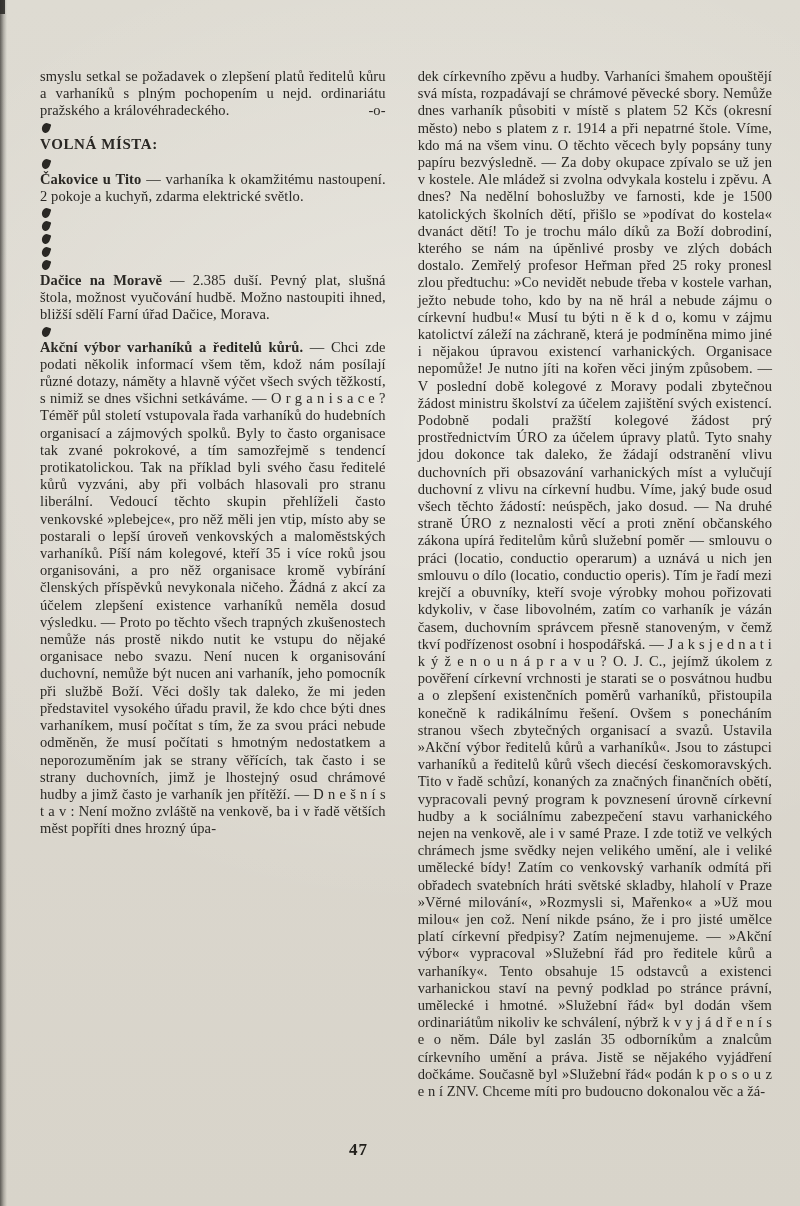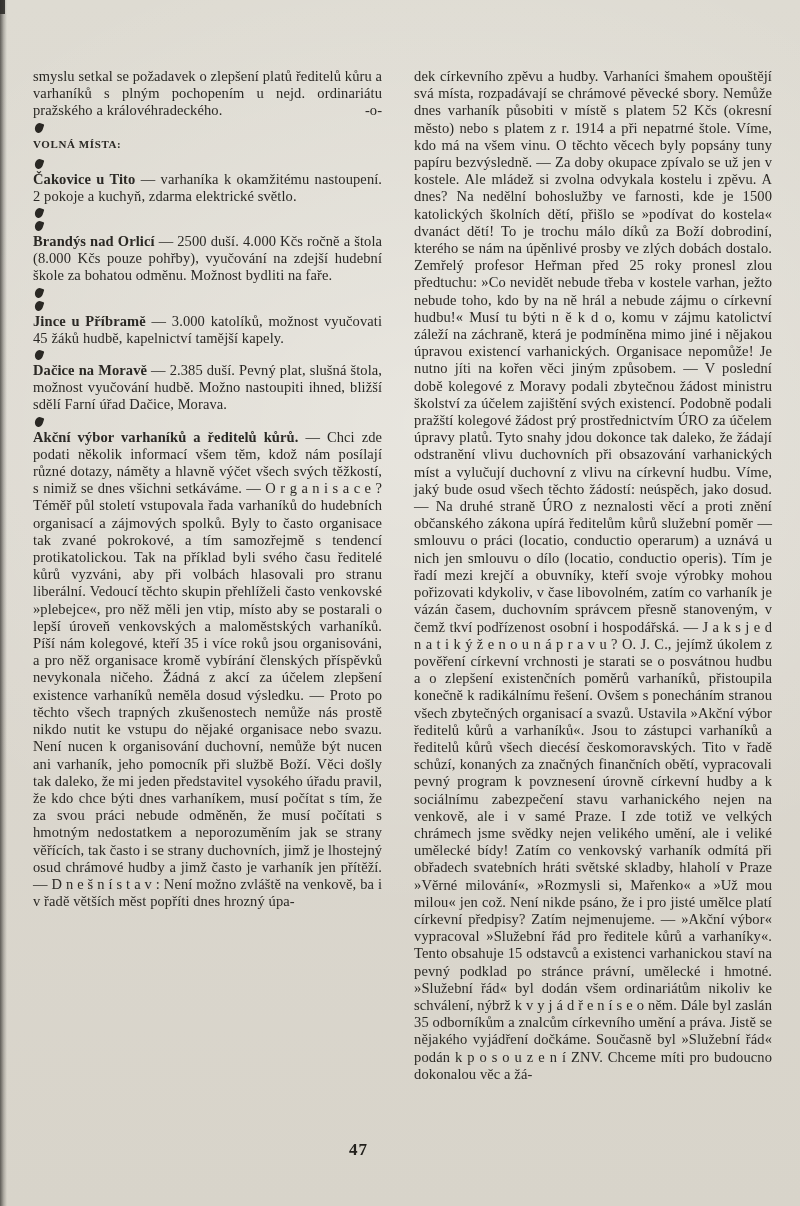--- a/index.html
+++ b/index.html
@@ -21,35 +21,35 @@
   .scan-edge {
     position: absolute; left: 0; top: 0; bottom: 0; width: 7px;
     background: linear-gradient(to right, rgba(25,23,20,0.75), rgba(25,23,20,0.25) 55%, rgba(25,23,20,0) 100%);
     opacity: 0.85;
   }
   .scan-edge::after {
     content: ""; position: absolute; left: 0; top: 0; width: 5px; height: 14px;
     background: rgba(15,14,12,0.9);
   }
   .columns {
-    position: absolute; top: 68px; left: 33px; right: 28px;
+    position: absolute; top: 68px; left: 40px; right: 28px;
     display: flex; gap: 32px;
   }
   .col {
     font-size: 14.5px; line-height: 17.2px;
     text-align: justify;
     letter-spacing: 0.1px;
   }
   .col-left  { width: 357px; }
   .col-right { width: 366px; }
   .para { margin: 0; }
   .para b { font-weight: bold; }
   .end-mark { float: right; }
   .heading {
-    font-size: 11px; font-weight: bold; letter-spacing: 0.6px;
+    font-size: 15px; font-weight: bold; letter-spacing: 0.6px;
     margin: 2px 0 6px 0; line-height: 18px;
   }
   .ornament {
     width: 8px; height: 10px; margin: 3px 0 2px 2px;
     background: #2a2824;
     border-radius: 70% 15% 70% 70%;
     transform: rotate(18deg);
   }
   .page-number {
     position: absolute; left: 349px; top: 1140px;
@@ -70,24 +70,22 @@
 
       <div class="ornament"></div>
 
       <h2 class="heading">VOLNÁ MÍSTA:</h2>
 
       <div id="listings">
           <div class="ornament"></div>
           <p class="para"><b>Čakovice u Tito</b><span> — varhaníka k okamžitému nastoupení. 2 pokoje a kuchyň, zdarma elektrické světlo.</span></p>
           <div class="ornament"></div>
           <div class="ornament"></div>
-          <p class="para"><b>Brandýs nad Orlicí</b><span> — 2500 duší. 4.000 Kčs ročně a štola (8.000 Kčs pouze pohřby), vyučování na zdejší hudební škole za bohatou odměnu. Možnost bydliti na faře.</span></p>
           <div class="ornament"></div>
           <div class="ornament"></div>
-          <p class="para"><b>Jince u Příbramě</b><span> — 3.000 katolíků, možnost vyučovati 45 žáků hudbě, kapelnictví tamější kapely.</span></p>
           <div class="ornament"></div>
           <p class="para"><b>Dačice na Moravě</b><span> — 2.385 duší. Pevný plat, slušná štola, možnost vyučování hudbě. Možno nastoupiti ihned, bližší sdělí Farní úřad Dačice, Morava.</span></p>
           <div class="ornament"></div>
         </div>
 
       <p class="para"><b>Akční výbor varhaníků a ředitelů kůrů.</b><span> — Chci zde podati několik informací všem těm, kdož nám posílají různé dotazy, náměty a hlavně výčet všech svých těžkostí, s nimiž se dnes všichni setkáváme. — O r g a n i s a c e ?  Téměř půl století vstupovala řada varhaníků do hudebních organisací a zájmových spolků. Byly to často organisace tak zvané pokrokové, a tím samozřejmě s tendencí protikatolickou. Tak na příklad byli svého času ředitelé kůrů vyzváni, aby při volbách hlasovali pro stranu liberální. Vedoucí těchto skupin přehlíželi často venkovské »plebejce«, pro něž měli jen vtip, místo aby se postarali o lepší úroveň venkovských a maloměstských varhaníků. Píší nám kolegové, kteří 35 i více roků jsou organisováni, a pro něž organisace kromě vybírání členských příspěvků nevykonala ničeho. Žádná z akcí za účelem zlepšení existence varhaníků neměla dosud výsledku. — Proto po těchto všech trapných zkušenostech nemůže nás prostě nikdo nutit ke vstupu do nějaké organisace nebo svazu. Není nucen k organisování duchovní, nemůže být nucen ani varhaník, jeho pomocník při službě Boží. Věci došly tak daleko, že mi jeden představitel vysokého úřadu pravil, že kdo chce býti dnes varhaníkem, musí počítat s tím, že za svou práci nebude odměněn, že musí počítati s hmotným nedostatkem a neporozuměním jak se strany věřících, tak často i se strany duchovních, jimž je lhostejný osud chrámové hudby a jimž často je varhaník jen přítěží. — D n e š n í  s t a v :  Není možno zvláště na venkově, ba i v řadě větších měst popříti dnes hrozný úpa-</span></p>
     </div>
 
     <div class="col col-right">
       <p class="para">dek církevního zpěvu a hudby. Varhaníci šmahem opouštějí svá místa, rozpadávají se chrámové pěvecké sbory. Nemůže dnes varhaník působiti v místě s platem 52 Kčs (okresní město) nebo s platem z r. 1914 a při nepatrné štole. Víme, kdo má na všem vinu. O těchto věcech byly popsány tuny papíru bezvýsledně. — Za doby okupace zpívalo se už jen v kostele. Ale mládež si zvolna odvykala kostelu i zpěvu. A dnes? Na nedělní bohoslužby ve farnosti, kde je 1500 katolických školních dětí, přišlo se »podívat do kostela« dvanáct dětí! To je trochu málo díků za Boží dobrodiní, kterého se nám na úpěnlivé prosby ve zlých dobách dostalo. Zemřelý profesor Heřman před 25 roky pronesl zlou předtuchu: »Co nevidět nebude třeba v kostele varhan, ježto nebude toho, kdo by na ně hrál a nebude zájmu o církevní hudbu!« Musí tu býti n ě k d o, komu v zájmu katolictví záleží na záchraně, která je podmíněna mimo jiné i nějakou úpravou existencí varhanických. Organisace nepomůže! Je nutno jíti na kořen věci jiným způsobem. — V poslední době kolegové z Moravy podali zbytečnou žádost ministru školství za účelem zajištění svých existencí. Podobně podali pražští kolegové žádost prý prostřednictvím ÚRO za účelem úpravy platů. Tyto snahy jdou dokonce tak daleko, že žádají odstranění vlivu duchovních při obsazování varhanických míst a vylučují duchovní z vlivu na církevní hudbu. Víme, jaký bude osud všech těchto žádostí: neúspěch, jako dosud. — Na druhé straně ÚRO z neznalosti věcí a proti znění občanského zákona upírá ředitelům kůrů služební poměr — smlouvu o práci (locatio, conductio operarum) a uznává u nich jen smlouvu o dílo (locatio, conductio operis). Tím je řadí mezi krejčí a obuvníky, kteří svoje výrobky mohou pořizovati kdykoliv, v čase libovolném, zatím co varhaník je vázán časem, duchovním správcem přesně stanoveným, v čemž tkví podřízenost osobní i hospodářská. — J a k  s j e d n a t i  k ý ž e n o u  n á p r a v u ?  O. J. C., jejímž úkolem z pověření církevní vrchnosti je starati se o posvátnou hudbu a o zlepšení existenčních poměrů varhaníků, přistoupila konečně k radikálnímu řešení. Ovšem s ponecháním stranou všech zbytečných organisací a svazů. Ustavila »Akční výbor ředitelů kůrů a varhaníků«. Jsou to zástupci varhaníků a ředitelů kůrů všech diecésí českomoravských. Tito v řadě schůzí, konaných za značných finančních obětí, vypracovali pevný program k povznesení úrovně církevní hudby a k sociálnímu zabezpečení stavu varhanického nejen na venkově, ale i v samé Praze. I zde totiž ve velkých chrámech jsme svědky nejen velikého umění, ale i veliké umělecké bídy! Zatím co venkovský varhaník odmítá při obřadech svatebních hráti světské skladby, hlaholí v Praze »Věrné milování«, »Rozmysli si, Mařenko« a »Už mou milou« jen což. Není nikde psáno, že i pro jisté umělce platí církevní předpisy? Zatím nejmenujeme. — »Akční výbor« vypracoval »Služební řád pro ředitele kůrů a varhaníky«. Tento obsahuje 15 odstavců a existenci varhanickou staví na pevný podklad po stránce právní, umělecké i hmotné. »Služební řád« byl dodán všem ordinariátům nikoliv ke schválení, nýbrž k v y j á d ř e n í  s e  o něm. Dále byl zaslán 35 odborníkům a znalcům církevního umění a práva. Jistě se nějakého vyjádření dočkáme. Současně byl »Služební řád« podán k p o s o u z e n í  ZNV. Chceme míti pro budoucno dokonalou věc a žá-</p>

